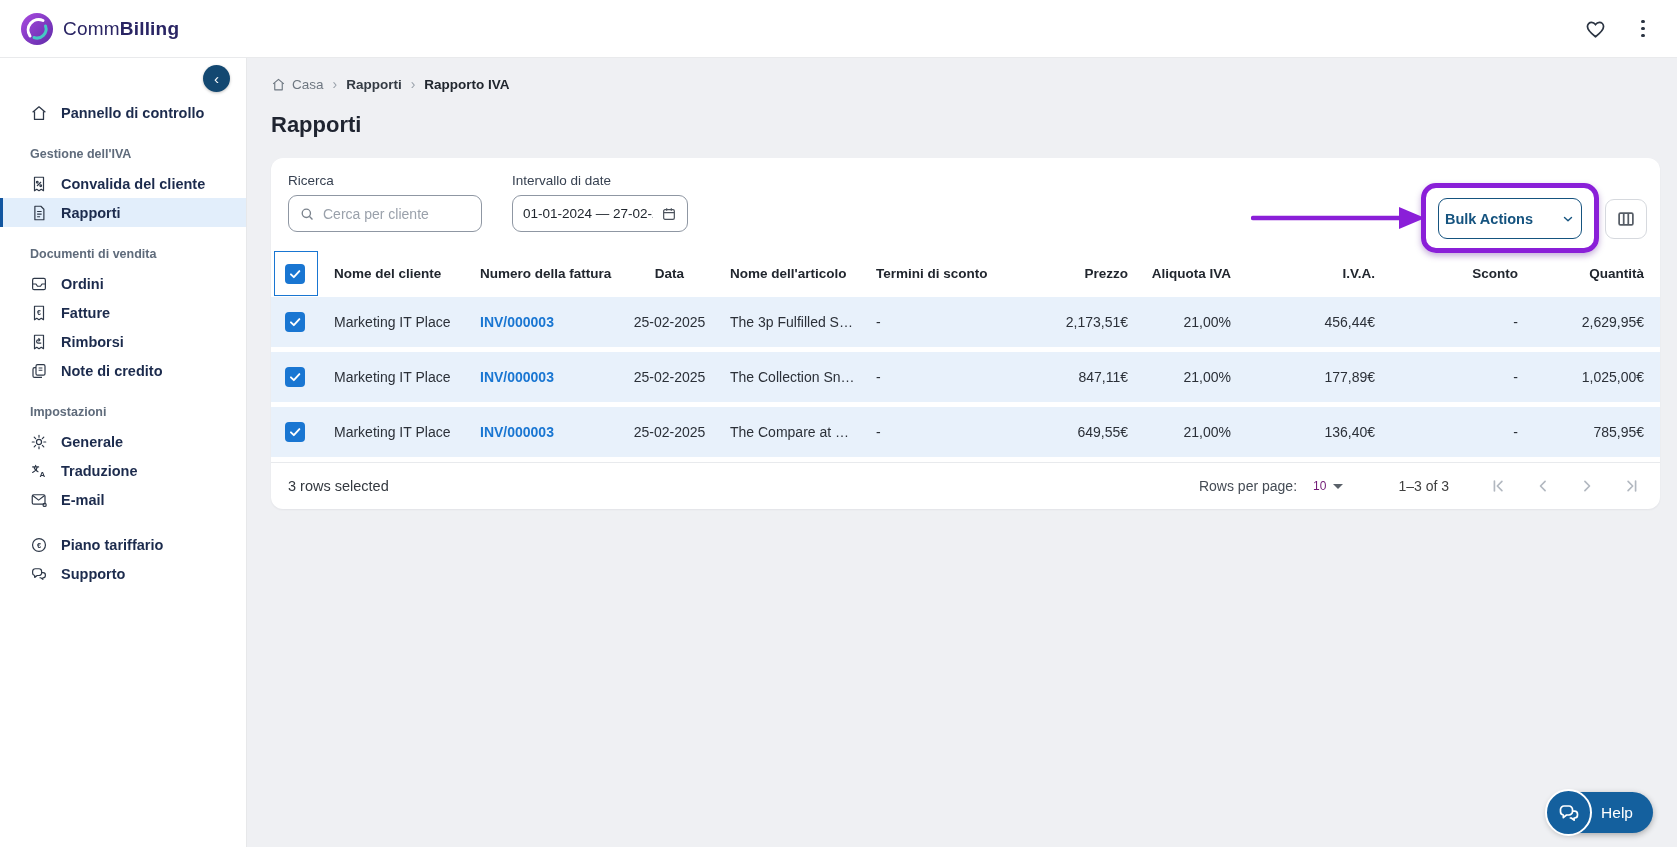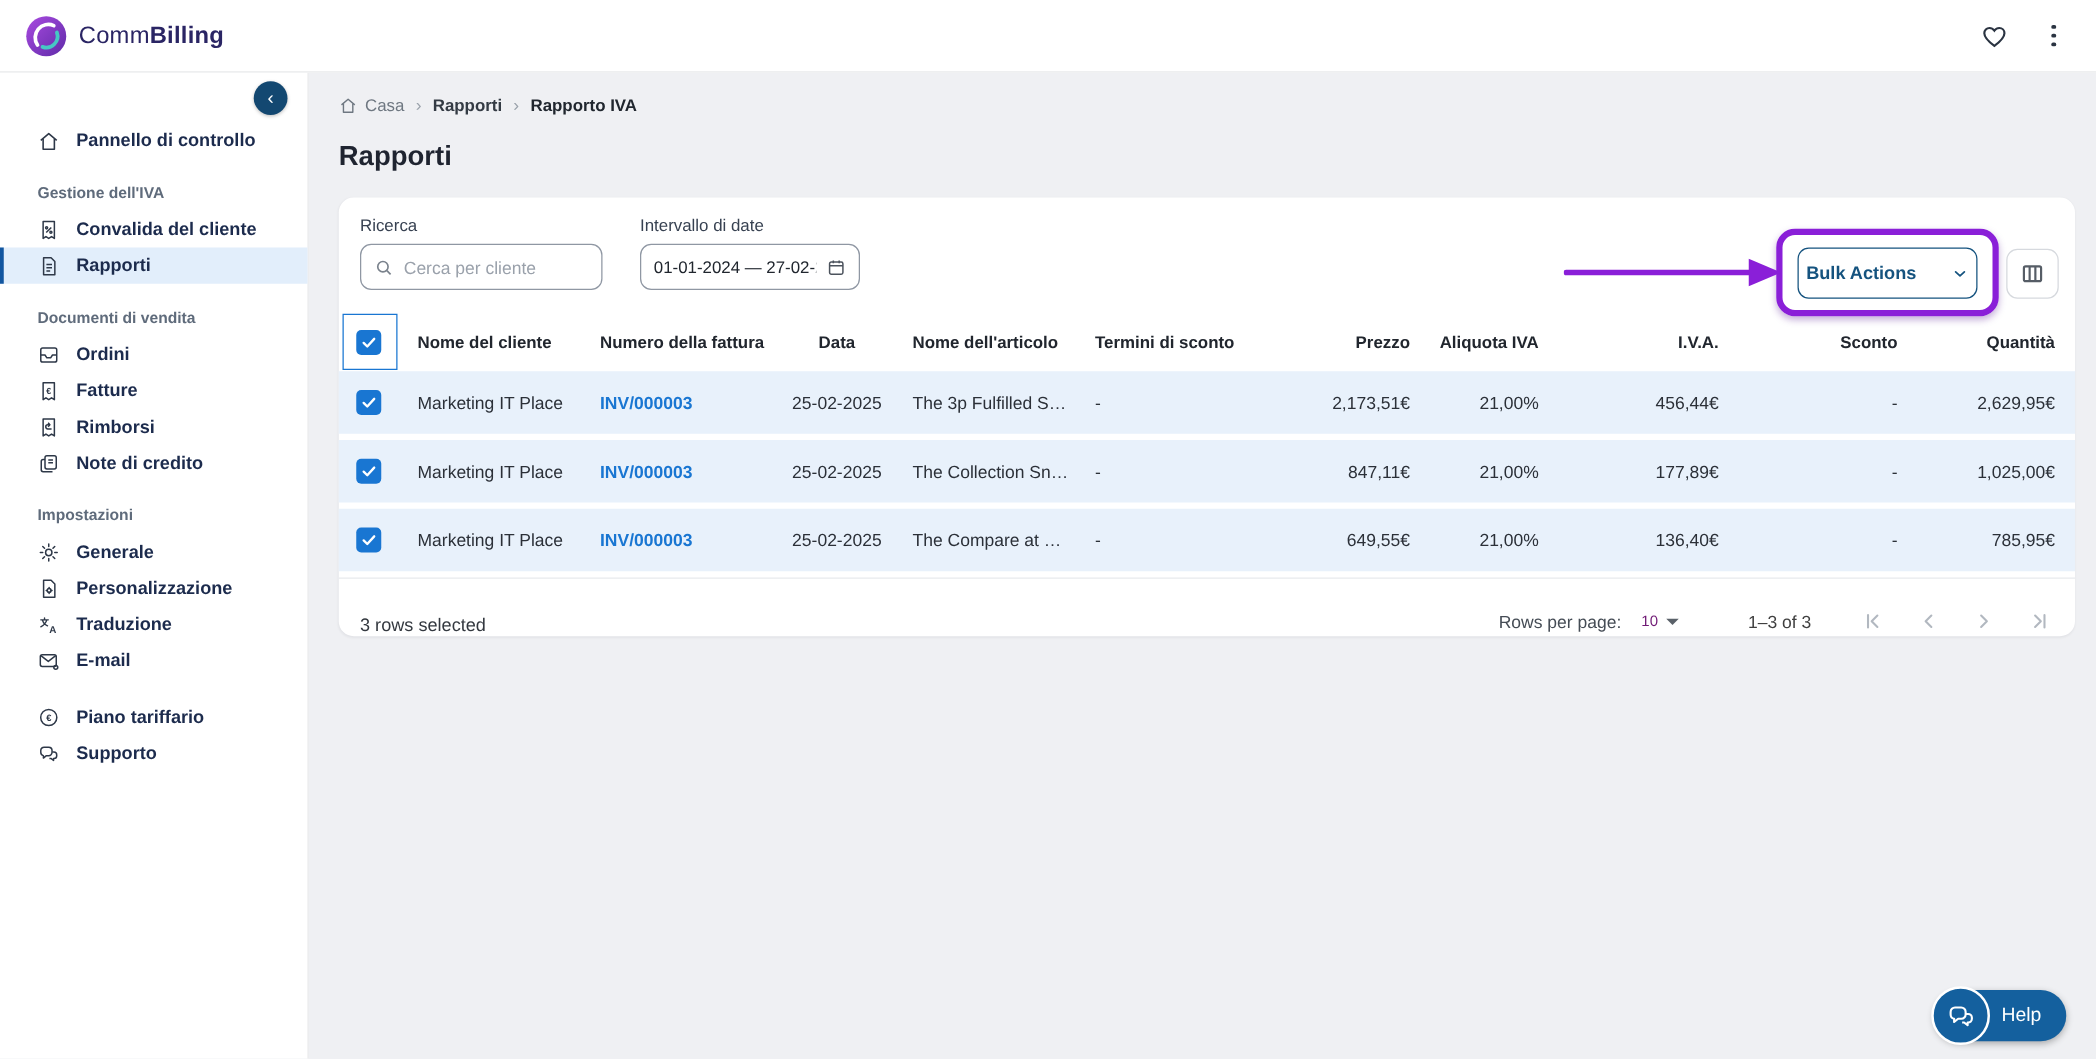--- a/index.html
+++ b/index.html
@@ -66,21 +66,21 @@
   .c { text-align:center; }
   .r { text-align:right; }
   .pr { padding-right:16px; }
   .hd-cb-outline { position:absolute; left:3px; top:1px; width:44px; height:45px; border:1.5px solid #1976d2; background:#fff; }
   .cb-cell { display:flex; justify-content:center; align-items:center; position:relative; z-index:1; }
   .checkbox { width:20px; height:20px; border-radius:4px; background:#1976d2; display:flex; align-items:center; justify-content:center; cursor:pointer; flex:none; }
   .drow { height:50px; background:#e8f1fb; margin-bottom:5px; cursor:pointer; }
   .inv-link { color:#1976d2; font-weight:700; cursor:pointer; }
 
   
-  .tfoot { height:47px; border-top:1px solid #e8eaed; display:flex; align-items:flex-end; justify-content:space-between; padding:0 17px; }
+  .tfoot { height:47px; border-top:1px solid #e8eaed; display:flex; align-items:center; justify-content:space-between; padding:0 17px; }
   .sel-text { font-size:14.5px; color:#33383f; }
   .foot-right { display:flex; align-items:center;padding-left:36px; }
   .rpp-label { font-size:14px; color:#454c55; }
   .rpp-select { display:flex; align-items:center; gap:7px; margin-left:16px; cursor:pointer; font-size:12px; color:#701a75; }
   .caret { width:0; height:0; border-left:5px solid transparent; border-right:5px solid transparent; border-top:5.5px solid #5a6169; }
   .range { font-size:14px; color:#404040; margin-left:55px; }
   .pager { display:flex; align-items:center; gap:20px; margin-left:38px; color:#b2b8c0; }
   .pg { cursor:pointer; padding:2px; }
 
   
@@ -204,30 +204,20 @@
       <span class="sicon">
         <svg width="18" height="18" viewBox="0 0 24 24" fill="none" stroke="currentColor" stroke-width="1.6" stroke-linecap="round">
             <circle cx="12" cy="12" r="3.4"></circle>
             <path d="M12 3v2.6M12 18.4V21M3 12h2.6M18.4 12H21M5.6 5.6l1.9 1.9M16.5 16.5l1.9 1.9M18.4 5.6l-1.9 1.9M7.5 16.5l-1.9 1.9"></path>
           </svg>
       </span>
       <span>Generale</span>
     </div>
     <div class="sitem">
       <span class="sicon">
-        <svg width="18" height="18" viewBox="0 0 24 24" fill="none" stroke="currentColor" stroke-width="1.6" stroke-linecap="round" stroke-linejoin="round">
-            <path d="M6.5 3h8l4 4v14h-12z"></path>
-            <circle cx="12.4" cy="13.8" r="2"></circle>
-            <path d="M12.4 10.6v1.2M12.4 15.8v1.2M9.3 13.8h1.1M14.4 13.8h1.1"></path>
-          </svg>
-      </span>
-      <span>Personalizzazione</span>
-    </div>
-    <div class="sitem">
-      <span class="sicon">
         <svg width="18" height="18" viewBox="0 0 24 24" fill="none" stroke="currentColor" stroke-width="1.5" stroke-linecap="round">
             <path d="M3.5 6.5h8M7.5 4.4v2.1M5.3 6.5c.6 3.1 2.6 5.2 5.4 6.4M9.9 6.5c-.8 3-3.2 5.8-6.4 7.4"></path>
             <text x="16.3" y="20" text-anchor="middle" font-size="10.5" font-weight="bold" fill="currentColor" stroke="none" font-family="Liberation Sans, sans-serif">A</text>
           </svg>
       </span>
       <span>Traduzione</span>
     </div>
     <div class="sitem">
       <span class="sicon">
         <svg width="18" height="18" viewBox="0 0 24 24" fill="none" stroke="currentColor" stroke-width="1.6" stroke-linejoin="round">

